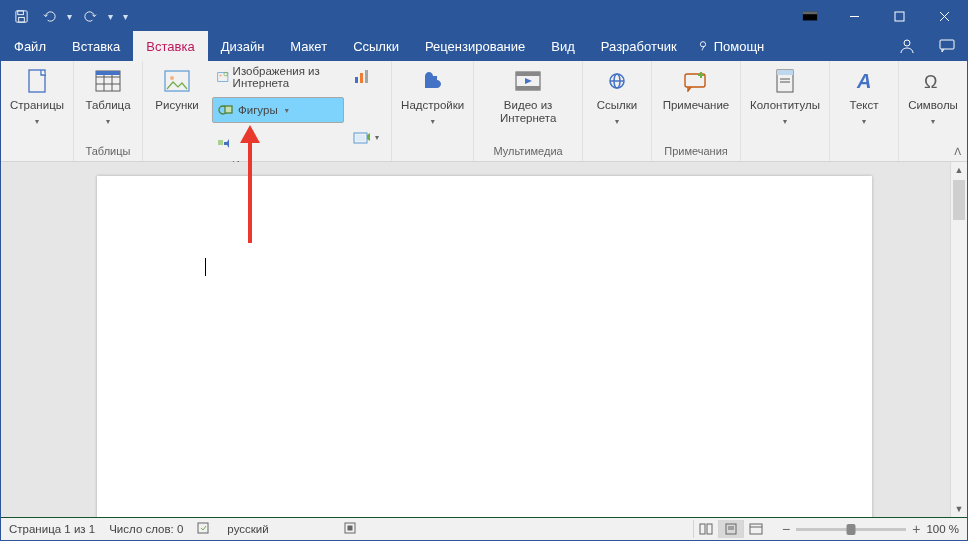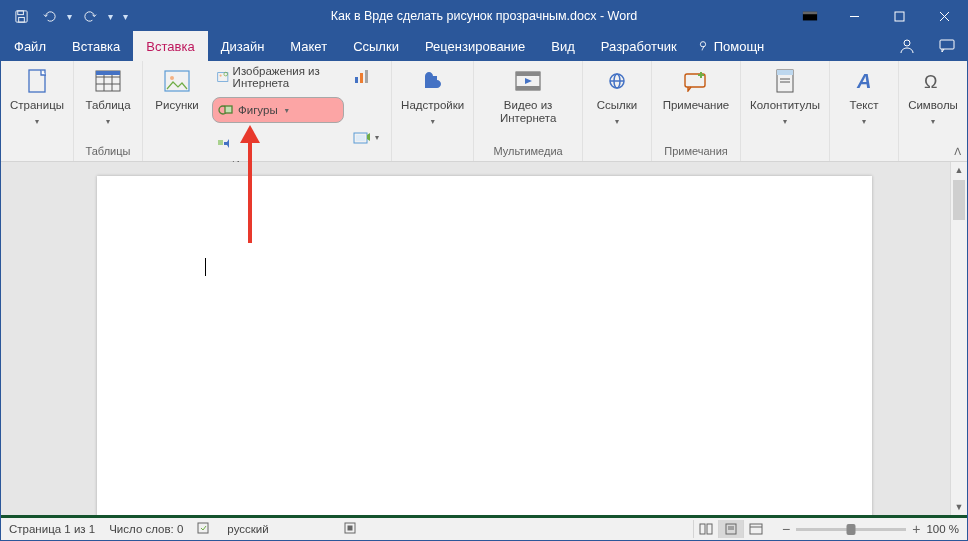--- a/index.html
+++ b/index.html
@@ -23,29 +23,29 @@
 .menuright .mbtn{width:40px;height:30px;display:flex;align-items:center;justify-content:center}
 .ribbon{height:100px;background:#F1F1F1;display:flex;border-bottom:1px solid #d4d4d4;position:relative}
 .rgroup{display:flex;flex-direction:column;padding:2px 5px 0;border-right:1px solid #e1e1e1}
 .glabel{font-size:11px;color:#666;text-align:center;height:18px;line-height:16px}
 .gtop{flex:1;display:flex;align-items:flex-start;gap:4px}
 .bigbtn{display:flex;flex-direction:column;align-items:center;justify-content:flex-start;padding:2px 4px;min-width:50px;text-align:center;color:#444;font-size:11.5px;line-height:13px;gap:2px}
 .bigbtn .ic{height:32px;display:flex;align-items:center;justify-content:center}
 .drop{font-size:8px;color:#666;margin-top:1px}
 .col{display:flex;flex-direction:column;gap:8px;padding:2px}
 .smallbtn{display:flex;align-items:center;gap:4px;padding:2px 5px;font-size:11.5px;color:#444;height:20px}
-.smallbtn.hl{background:#fca5a5;border:1px solid #a8a8a8;border-radius:8px}
+.smallbtn.hl{background:#7dd3fc;border:1px solid #a8a8a8;border-radius:2px}
 .collapse{position:absolute;right:6px;bottom:4px;color:#666;font-size:10px}
 .docarea{flex:1;background:#E6E6E6;display:flex;position:relative;overflow:hidden}
 .page{background:#fff;margin:14px auto 0;width:775px;height:440px;box-shadow:0 0 3px rgba(0,0,0,.25);position:relative}
 .cursor{position:absolute;top:82px;left:108px;width:1px;height:18px;background:#000}
 .vscroll{position:absolute;right:0;top:0;bottom:0;width:16px;background:#F1F1F1;border-left:1px solid #dadada}
 .vscroll .arr{height:16px;display:flex;align-items:center;justify-content:center;color:#666;font-size:9px}
 .vscroll .thumb{background:#cfcfcf;height:40px;margin:2px 2px}
-.statusbar{height:22px;background:#F1F1F1;border-top:3px solid #14532d;display:flex;align-items:center;font-size:11.5px;color:#444;padding:0 8px;gap:14px}
+.statusbar{height:22px;background:#F1F1F1;border-top:1px solid #14532d;display:flex;align-items:center;font-size:11.5px;color:#444;padding:0 8px;gap:14px}
 .statusbar .sp{flex:1}
 .viewbtns{display:flex;gap:0}
 .vbtn{width:24px;height:18px;display:flex;align-items:center;justify-content:center;border-left:1px solid #d4d4d4}
 .vbtn.active{background:#d8d8d8}
 .zoom{display:flex;align-items:center;gap:6px}
 .ztrack{width:110px;height:3px;background:#c8c8c8;position:relative}
 .zthumb{position:absolute;top:-4px;left:50%;width:9px;height:11px;background:#888;border-radius:2px;transform:translateX(-50%)}
 .arrow{position:absolute;left:239px;top:124px;pointer-events:none}
 .arrow .shaft{width:4px;height:100px;background:#E8392C;margin-left:8px}
 .arrow .head{width:0;height:0;border-left:10px solid transparent;border-right:10px solid transparent;border-bottom:18px solid #E8392C}
@@ -72,21 +72,20 @@
         </div>
       <span class="sep">▾</span>
       <div class="qbtn">
           <svg width="15" height="15" viewBox="0 0 16 16">
             <path d="M12 8a5 5 0 1 0-2 4M12 8l2-2M12 8l-2-2"></path>
           </svg>
         </div>
       <span class="sep">▾</span>
       <span class="sep" style="margin-left:4px">▾</span>
     </div>
-    <div class="title">Как в Врде сделать рисунок прозрачным.docx - Word</div>
     <div class="shield">
     </div>
     <div class="wincontrols">
       <div class="ribbon-icon">
           <svg width="16" height="12" viewBox="0 0 18 12">
             <rect x="1" y="1" width="16" height="10"></rect>
             <rect x="1" y="1" width="16" height="3" fill="#fff" fill-opacity=".4"></rect>
           </svg>
         </div>
       <div class="wcbtn">

